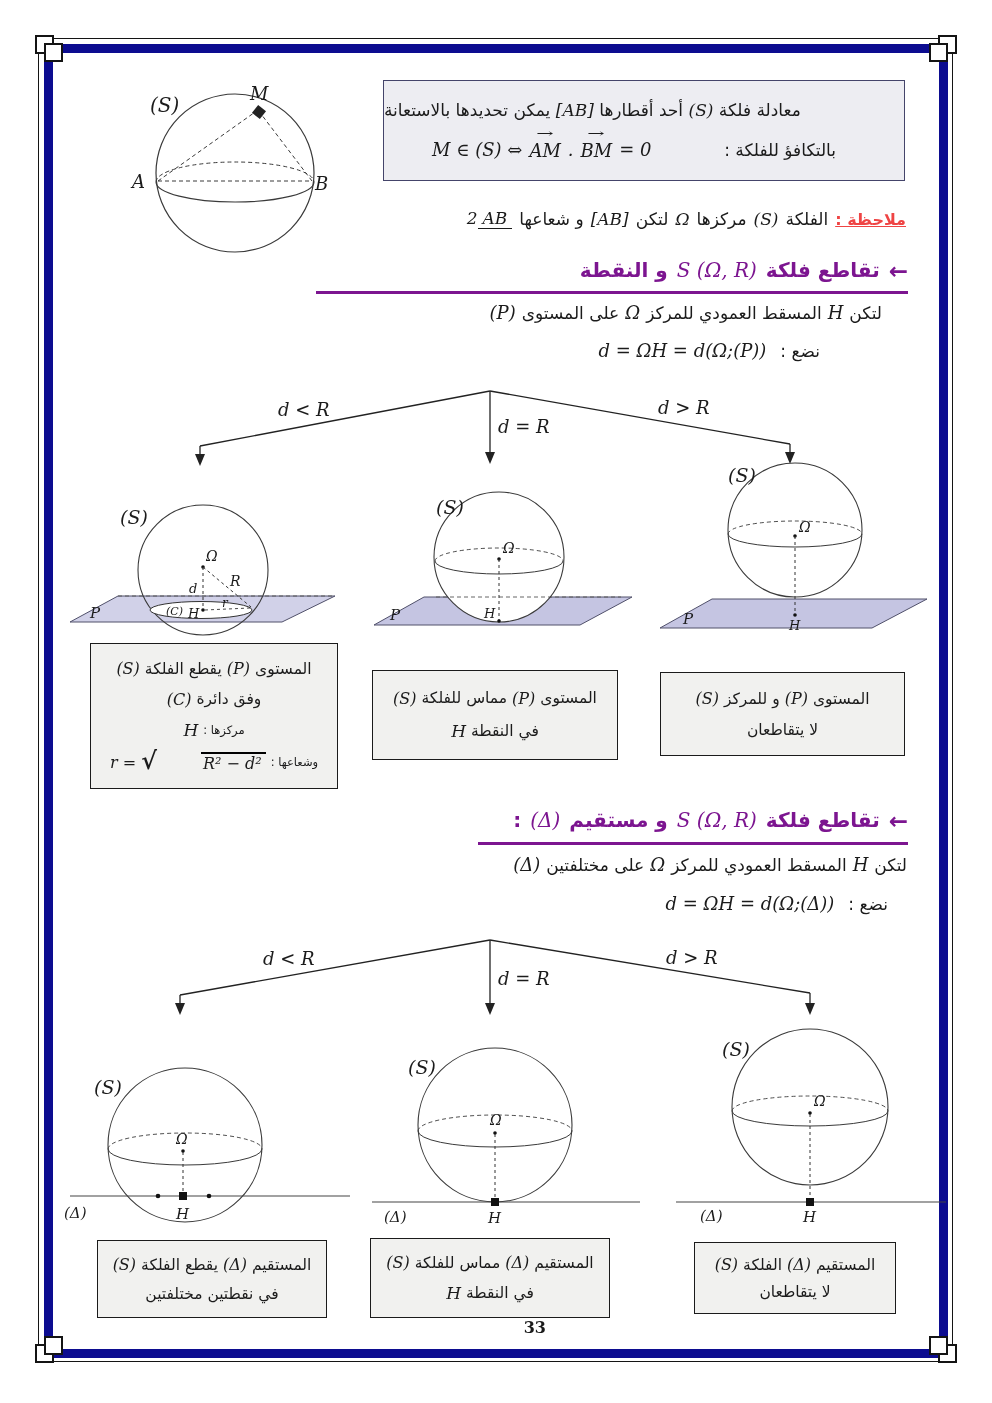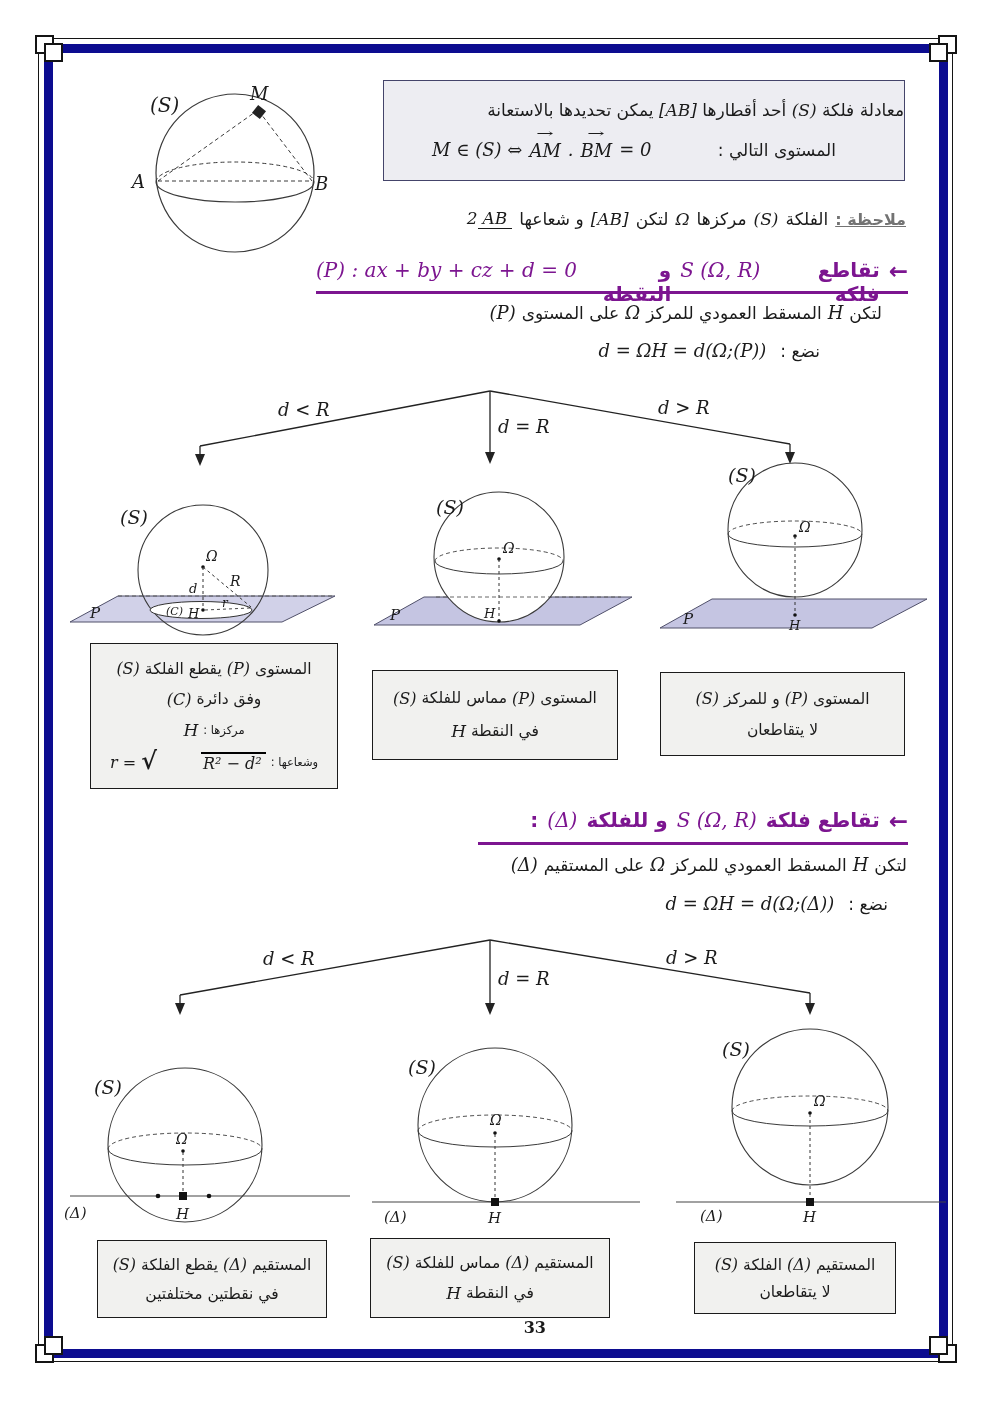--- a/index.html
+++ b/index.html
@@ -12,29 +12,29 @@
   .csq{position:absolute;width:15px;height:15px;border:2px solid #141414;background:#ffffff;}
   
   .rtl{direction:rtl;unicode-bidi:embed;}
   .ar{font-family:"DejaVu Sans",sans-serif;}
   .math{font-family:"DejaVu Serif",serif;font-style:italic;direction:ltr;unicode-bidi:isolate;white-space:nowrap;}
   .purple{color:#7c1590;}
   .bold{font-weight:bold;}
   
   .eq-box{left:383px;top:80px;width:520px;height:99px;background:#ededf2;border:1.6px solid #44446a;
           display:flex;flex-direction:column;justify-content:space-evenly;}
-  .eq-line1{text-align:right;font-size:17px;}
+  .eq-line1{text-align:left;font-size:17px;}
   .eq-line2{display:flex;direction:rtl;justify-content:space-between;padding:0 68px 0 48px;align-items:center;font-size:17px;}
   .eq-math{display:inline-flex;direction:ltr;align-items:center;gap:6px;font-size:18px;}
   .vec{position:relative;display:inline-block;padding:2px 1px 0 1px;}
   .vec .varrow{position:absolute;top:-10px;left:50%;transform:translateX(-50%) scaleX(1.9);
                font-size:11px;font-style:normal;line-height:1;}
   
   .note{left:388px;top:190px;width:518px;height:58px;display:flex;direction:rtl;align-items:center;gap:7px;font-size:17px;}
-  .note-label{color:#737373;text-decoration:underline;font-weight:bold;font-size:16px;white-space:nowrap;}
+  .note-label{color:#ef4444;text-decoration:underline;font-weight:bold;font-size:16px;white-space:nowrap;}
   .frac{display:inline-flex;flex-direction:row;align-items:center;font-family:"DejaVu Serif",serif;
         font-style:italic;font-size:17px;line-height:1.15;}
   .frac .num{border-bottom:1.5px solid #1b1b1b;padding:0 5px;}
   
   .heading{display:flex;direction:rtl;align-items:baseline;gap:9px;font-size:20px;}
   .heading .arw{font-size:23px;font-weight:bold;transform:translateY(2px);}
   .heading .ar{font-weight:bold;}
   .heading .math{font-size:20px;}
   .h-underline{position:absolute;height:2.6px;background:#7c1590;}
   .bodyline{display:flex;direction:rtl;align-items:baseline;gap:6px;font-size:17px;}
@@ -87,21 +87,21 @@
 
   <div class="abs eq-box">
     <div class="eq-line1 rtl">
       <span class="ar">معادلة فلكة</span>
       <span class="math">(S)</span>
       <span class="ar">أحد أقطارها</span>
       <span class="math">[AB]</span>
       <span class="ar">يمكن تحديدها بالاستعانة</span>
     </div>
     <div class="eq-line2">
-      <span class="ar">المستوى التالي :</span>
+      <span class="ar">بالتكافؤ للفلكة :</span>
       <span class="eq-math math">
         <span>M ∈ (S) ⇔</span>
         <span class="vec">
           <span class="varrow">→</span>
           <span>AM</span>
         </span>
         <span>.</span>
         <span class="vec">
           <span class="varrow">→</span>
           <span>BM</span>
@@ -124,21 +124,20 @@
       <span class="num">AB</span>
       <span>2</span>
     </span>
   </div>
 
   <div class="abs heading purple" style="left:316px;top:256px;width:592px;">
     <span class="arw">←</span>
     <span class="ar">تقاطع فلكة</span>
     <span class="math">S (Ω, R)</span>
     <span class="ar">و النقطة</span>
-    <span class="math">(P) : ax + by + cz + d = 0</span>
   </div>
   <div class="h-underline" style="left:316px;top:291px;width:592px;"></div>
 
   <div class="abs bodyline" style="left:310px;top:302px;width:572px;justify-content:flex-start;">
     <span class="ar">لتكن</span>
     <span class="math">H</span>
     <span class="ar">المسقط العمودي للمركز</span>
     <span class="math">Ω</span>
     <span class="ar">على المستوى</span>
     <span class="math">(P)</span>
@@ -260,32 +259,32 @@
     </div>
     <div class="row">
       <span class="ar">لا يتقاطعان</span>
     </div>
   </div>
 
   <div class="abs heading purple" style="left:478px;top:806px;width:430px;">
     <span class="arw">←</span>
     <span class="ar">تقاطع فلكة</span>
     <span class="math">S (Ω, R)</span>
-    <span class="ar">و للفلكة</span>
+    <span class="ar">و مستقيم</span>
     <span class="math">(Δ)</span>
     <span class="ar bold">:</span>
   </div>
   <div class="h-underline" style="left:478px;top:842px;width:430px;"></div>
 
   <div class="abs bodyline" style="left:475px;top:854px;width:432px;justify-content:flex-start;">
     <span class="ar">لتكن</span>
     <span class="math">H</span>
     <span class="ar">المسقط العمودي للمركز</span>
     <span class="math">Ω</span>
-    <span class="ar">على المستقيم</span>
+    <span class="ar">على مختلفتين</span>
     <span class="math">(Δ)</span>
   </div>
 
   <div class="abs putline" style="left:560px;top:893px;width:328px;justify-content:flex-start;">
     <span class="ar">نضع :</span>
     <span class="math">d = ΩH = d(Ω;(Δ))</span>
   </div>
 
   <svg class="abs" style="left:58px;top:933px;" width="876" height="88" viewBox="0 0 876 88">
     <line x1="432" y1="7" x2="122" y2="62" stroke="#222" stroke-width="1.3"></line>

